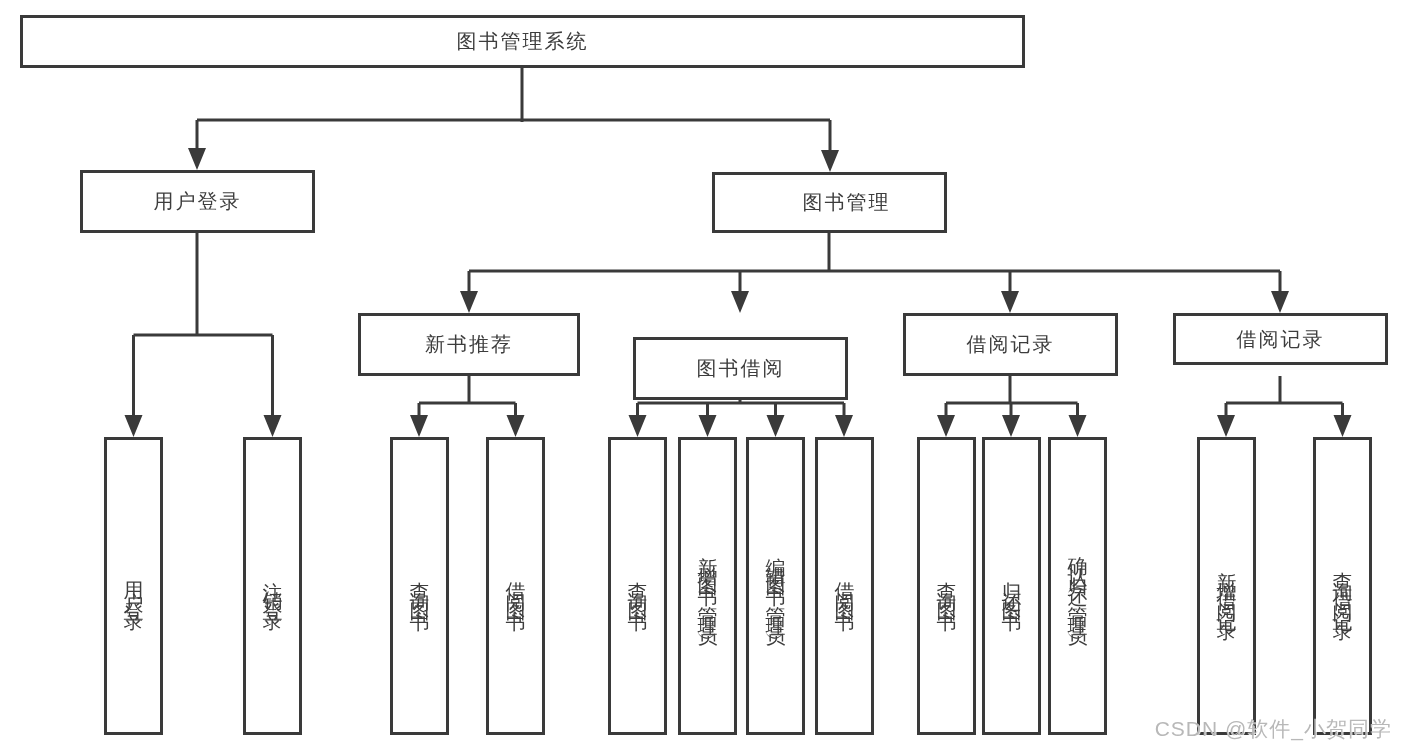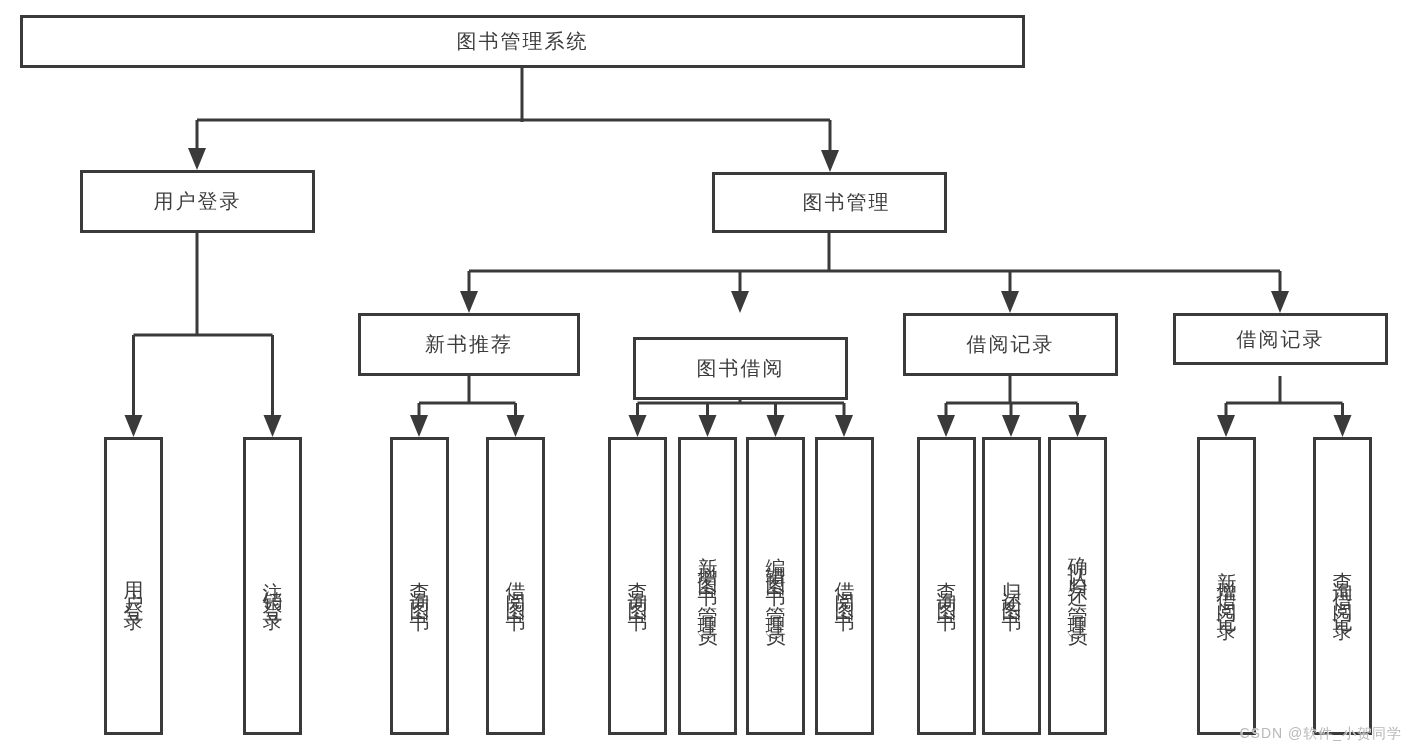--- a/index.html
+++ b/index.html
@@ -50,23 +50,23 @@
     border: 3px solid var(--line-color);
     writing-mode: vertical-rl;
     text-align: center;
     font-size: 20px;
     letter-spacing: 10px;
     line-height: 53px;
     white-space: nowrap;
   }
   .watermark {
     position: absolute;
-    right: 3px;
+    right: 13px;
     bottom: 4px;
-    font-size: 14px;
+    font-size: 21px;
     color: var(--watermark-color);
     letter-spacing: 1px;
     text-shadow: 1px 1px 0 rgba(255,255,255,0.8);
   }
 </style>
 </head>
 <body>
 
 <div class="stage">
 

